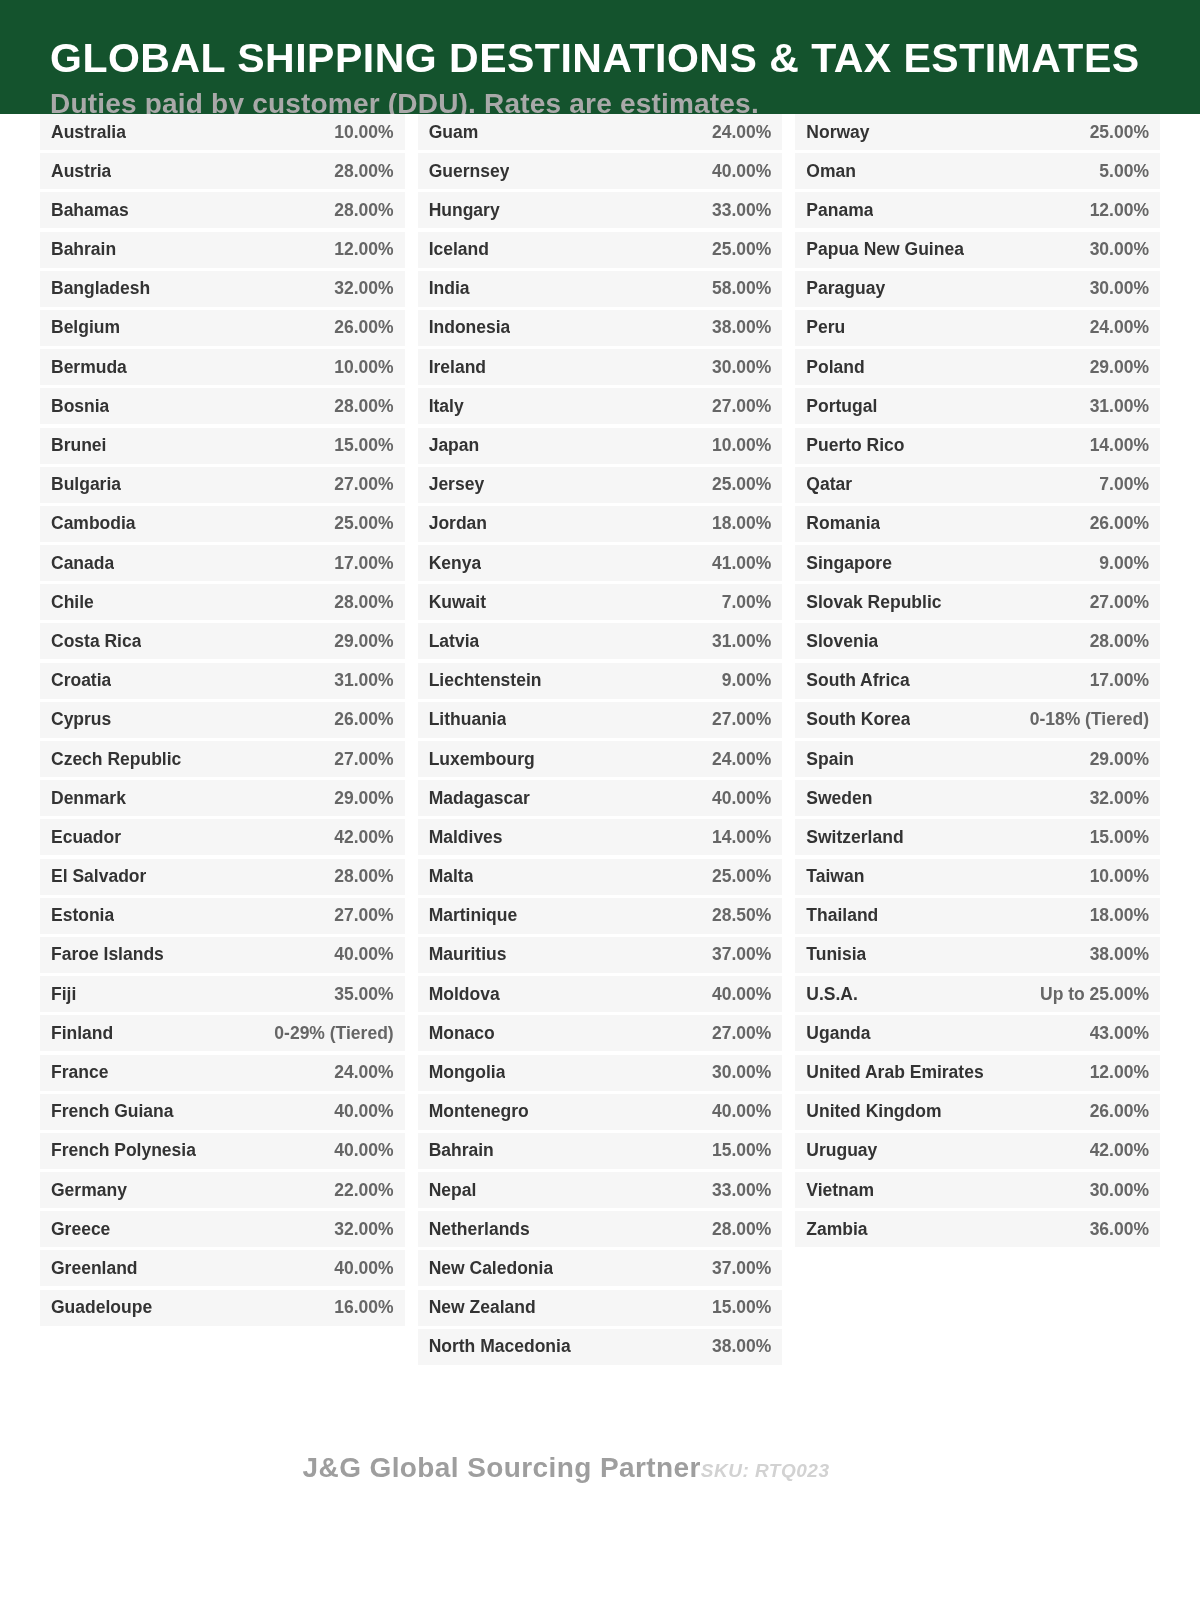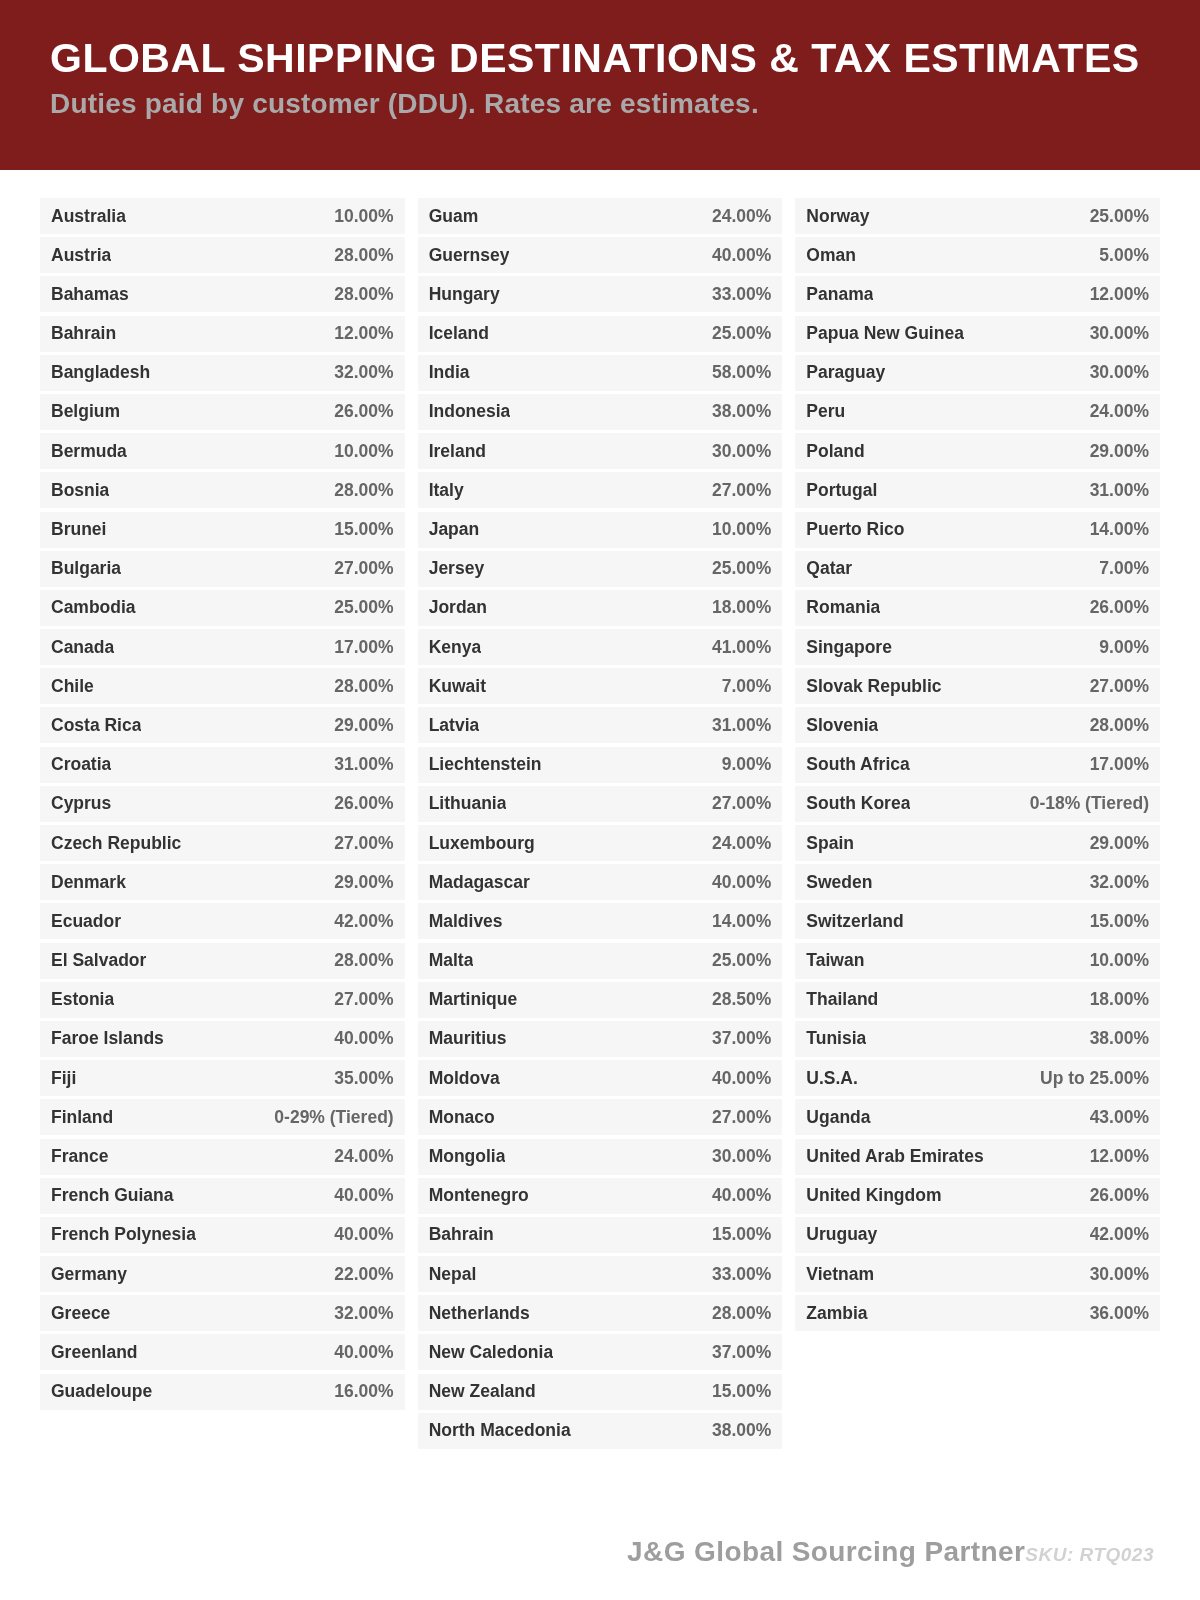--- a/index.html
+++ b/index.html
@@ -3,41 +3,40 @@
 <meta charset="utf-8">
 <style>
   * { box-sizing: border-box; margin: 0; padding: 0; }
   html, body {
     width: 1200px; height: 1600px;
     background: #ffffff;
     font-family: "Liberation Sans", "DejaVu Sans", sans-serif;
     overflow: hidden;
   }
   .header {
-    height: 170px;
-    background: #7f1d1d;
+    height: 114px;
+    background: #14532d;
     padding: 36px 50px 4px 50px;
   }
   .header h1 {
     color: #ffffff;
     font-size: 41px;
     font-weight: 700;
     letter-spacing: 0.5px;
     line-height: 1.1;
     white-space: nowrap;
   }
   .header p {
     margin-top: 7px;
     color: #a9a9a9;
     font-size: 28px;
     font-weight: 700;
     letter-spacing: 0.2px;
   }
   .table {
-    margin-top: 28px;
     padding: 0 40px;
     display: grid;
     grid-template-columns: repeat(3, 1fr);
     column-gap: 13px;
     align-items: start;
   }
   .col { min-width: 0; }
   .row {
     height: 36px;
     margin-bottom: 3.2px;
@@ -47,23 +46,23 @@
     justify-content: space-between;
     padding: 0 11px;
     font-size: 17.5px;
     font-weight: 700;
     white-space: nowrap;
   }
   .country { color: #333333; overflow: hidden; }
   .rate { color: #666666; margin-left: 8px; }
   .footer {
     margin-top: 84px;
-    padding: 0 46px 0 44px;
+    padding: 0 112px 0 44px;
     display: flex;
-    justify-content: flex-end;
+    justify-content: center;
     align-items: baseline;
   }
   .brand {
     color: #9e9e9e;
     font-size: 28px;
     font-weight: 700;
     letter-spacing: 0.4px;
   }
   .sku {
     color: #d2d2d2;

